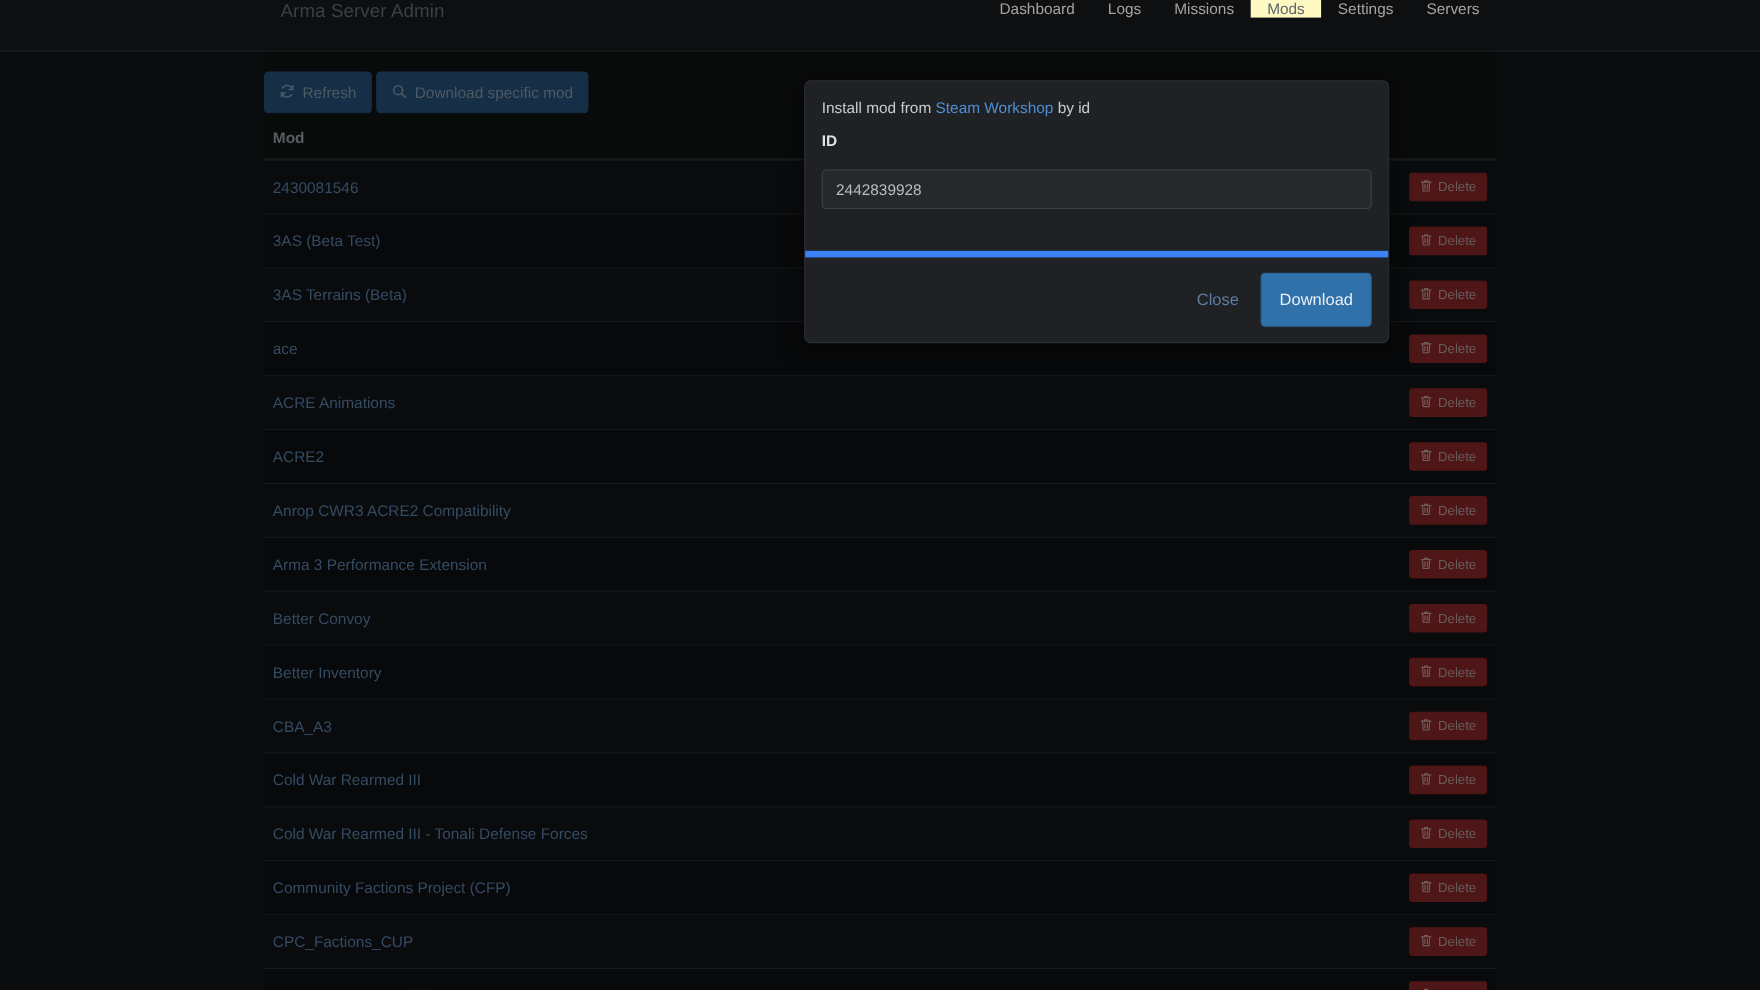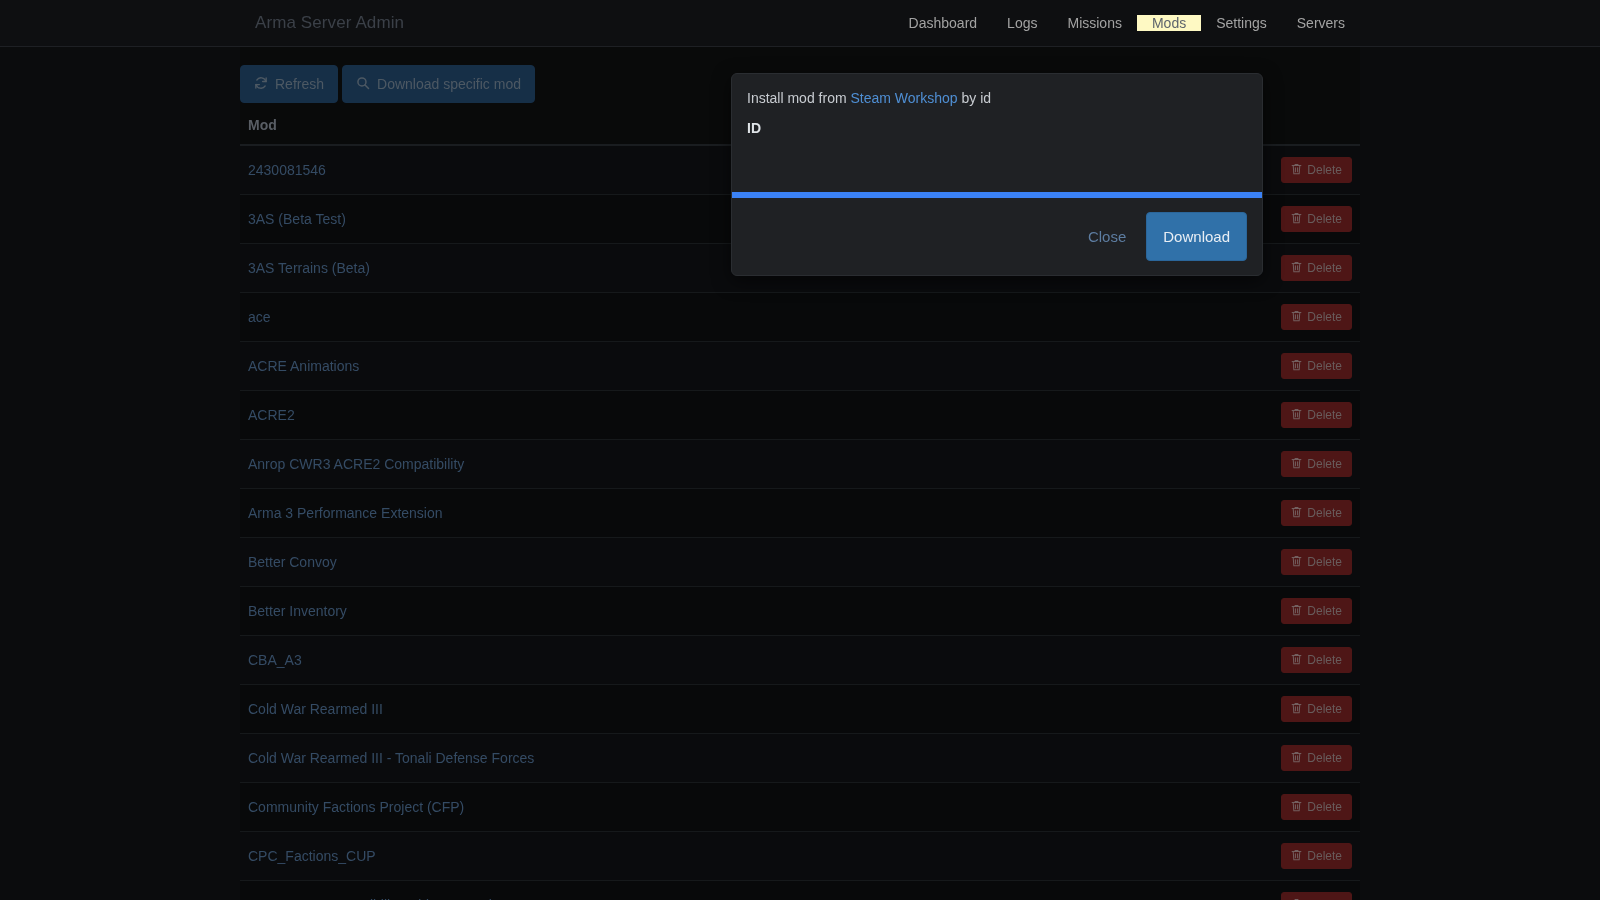--- a/index.html
+++ b/index.html
@@ -20,21 +20,21 @@
     background: #0e0f11;
     border-bottom: 1px solid #1e2024;
     display: flex;
     align-items: stretch;
     z-index: 10;
   }
   .nav-inner {
     width: 1120px;
     margin: 0 auto;
     display: flex;
-    align-items: center;
+    align-items: flex-start;
     justify-content: space-between;
     padding: 0 0px;
   }
   .brand {
     display: flex;
     align-items: center;
     font-size: 17px;
     color: #3b4048;
     padding: 0 15px;
     letter-spacing: 0.1px;
@@ -458,20 +458,21 @@
       </tbody>
   </table>
 
   <div class="modal-backdrop"></div>
 
   <div class="modal">
     <div class="modal-body">
       <p class="modal-lead"><span>Install mod from </span><a>Steam Workshop</a><span> by id</span></p>
 
       <label class="form-label">ID</label>
+      <input class="form-control" type="text" value="2442839928" style="">
       <div class="modal-spacer"></div>
     </div>
     <div class="modal-footer">
       <button class="btn btn-link">Close</button>
       <button class="btn btn-modal-primary">Download</button>
     </div>
   </div>
 
 </div>
 

